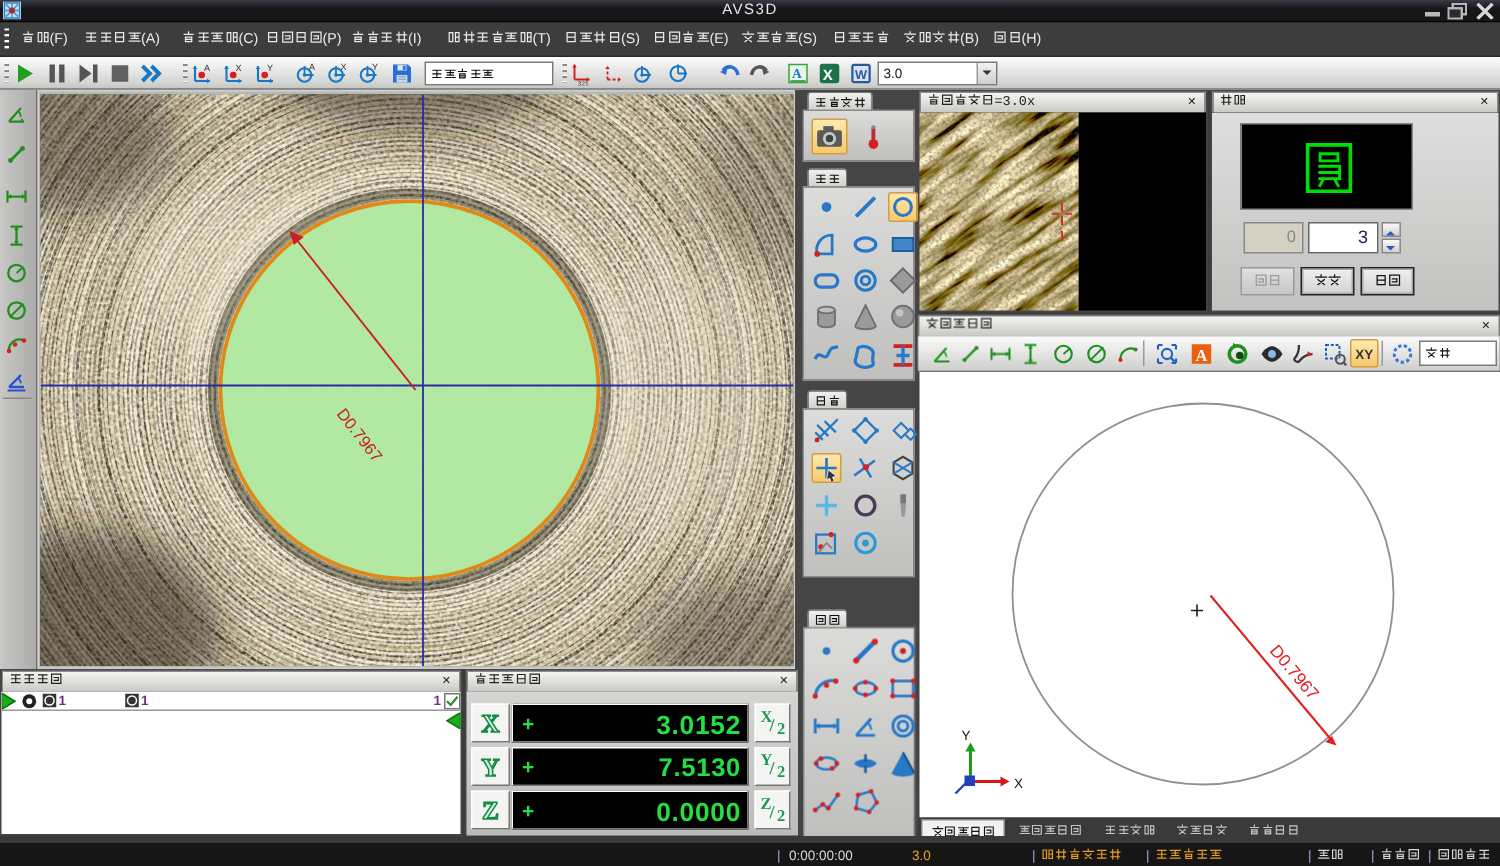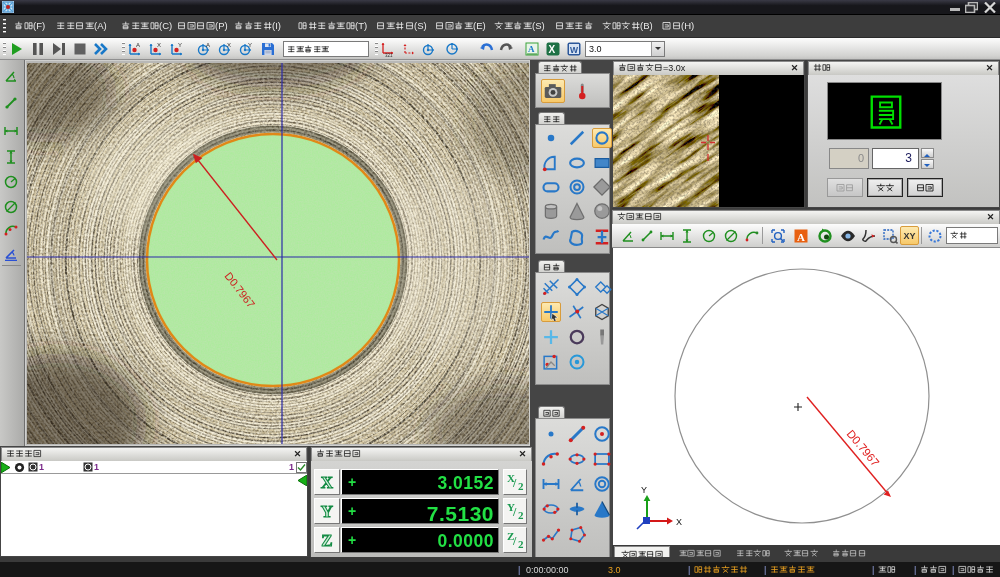--- a/index.html
+++ b/index.html
@@ -1,19 +1,19 @@
 <!DOCTYPE html>
 <html><head><meta charset="utf-8">
 <style>
 *{margin:0;padding:0;box-sizing:border-box}
 html,body{width:1000px;height:577px;overflow:hidden;background:#3c3c3c;
   font-family:"Liberation Sans",sans-serif;}
 .abs{position:absolute}
 .tbar{position:absolute;height:14px;background:linear-gradient(#f4f4f2,#c9c9c5);
-  border:1px solid #8a8a8a;border-bottom:none;font-size:9px;color:#222;line-height:13px;}
+  border:1px solid #8a8a8a;border-bottom:none;font-size:9px;color:#222;line-height:13px;font-family:Liberation Mono, monospace;}
 .tbar .x{position:absolute;right:3px;top:1px;width:11px;height:11px;color:#222;
   font-size:9px;line-height:11px;text-align:center;font-weight:bold}
 .panelbody{position:absolute;background:linear-gradient(#dcdcda,#bfbfbd);
   border:1px solid #8a8a8a;}
 .tab{position:absolute;height:13px;background:linear-gradient(#f0f0ee,#cfcfcc);
   border:1px solid #777;border-bottom:none;border-radius:3px 3px 0 0;
   font-size:8.5px;color:#111;line-height:12px;padding:0 4px;}
 .ck{white-space:nowrap}
 .ck svg{width:1em;height:1em;vertical-align:-0.12em}
 .ico{position:absolute;width:18px;height:18px}
@@ -30,20 +30,21 @@
   background:repeating-linear-gradient(#fff 0 1px,#888 1px 2px,transparent 2px 4px)}
 </style></head><body>
 
 <div class="abs" style="left:0;top:0;width:1000px;height:15px;background:linear-gradient(#3a3a46,#17171b 40%,#17171b);border-bottom:1px solid #000">
  <svg class="abs" style="left:2px;top:1px" width="12" height="12" viewBox="0 0 12 12">
   <rect x="0" y="0" width="12" height="12" fill="#cfe4f4"></rect>
   <rect x="1" y="1" width="10" height="10" fill="none" stroke="#2e7fc0"></rect>
   <path d="M2 2L10 10M10 2L2 10M6 1V11M1 6H11" stroke="#4aa0dc" stroke-width="1.2" fill="none"></path>
   <circle cx="6" cy="6" r="2" fill="#c02020"></circle>
  </svg>
+ <div class="abs" style="left:0;right:0;top:1px;text-align:center;color:#e8e8e8;font-size:10px;letter-spacing:1px">AVS3D</div>
  <div class="abs" style="right:40px;top:8px;width:10px;height:3px;background:#b8b8b8"></div>
  <svg class="abs" style="right:22px;top:2px" width="13" height="11" viewBox="0 0 13 11">
    <rect x="3.5" y="0.5" width="9" height="7" fill="none" stroke="#b8b8b8" stroke-width="1.6"></rect>
    <rect x="0.5" y="3.5" width="9" height="7" fill="#2a2a2e" stroke="#b8b8b8" stroke-width="1.6"></rect>
  </svg>
  <svg class="abs" style="right:4px;top:2px" width="12" height="11" viewBox="0 0 12 11">
    <path d="M1 0.5L11 10.5M11 0.5L1 10.5" stroke="#d8d8d8" stroke-width="2.2"></path>
  </svg>
 </div>
 <div class="abs" style="left:0;top:15px;width:1000px;height:23px;background:#3d3d3d;border-bottom:1px solid #2a2a2a">
@@ -1150,21 +1151,21 @@
      <div class="abs" style="left:3px;top:2px;font-family:'Liberation Serif',serif;font-weight:bold;font-size:11px;color:#1a9a50">X</div>
      <div class="abs" style="left:9px;top:6px;font-family:'Liberation Serif',serif;font-weight:bold;font-size:12px;color:#1a9a50">/</div>
      <div class="abs" style="left:14px;top:10px;font-family:'Liberation Serif',serif;font-weight:bold;font-size:11px;color:#1a9a50">2</div>
    </div>
 
    <div class="abs" style="left:3px;top:37px;width:26px;height:26px;background:#f4f4f2;border:1px solid #777;border-top-color:#fff;border-left-color:#fff">
      <div class="abs" style="left:0;right:0;top:3px;text-align:center;font-family:'Liberation Serif',serif;font-weight:bold;font-size:17px;color:#cdeed8;-webkit-text-stroke:1px #128a42">Y</div>
    </div>
    <div class="abs" style="left:30px;top:37px;width:158px;height:26px;background:#000;border:1px solid #777;border-top-color:#fff;border-left-color:#fff">
      <div class="abs" style="left:6px;top:4px;color:#22e044;font-size:14px;font-weight:bold">+</div>
-     <div class="abs" style="right:4px;top:3px;color:#22e044;font-size:21px;font-weight:bold;letter-spacing:0.5px">7.5130</div>
+     <div class="abs" style="right:4px;top:3px;color:#22e044;font-size:17px;font-weight:bold;letter-spacing:0.5px">7.5130</div>
    </div>
    <div class="abs" style="left:192px;top:37px;width:24px;height:26px;background:#f4f4f2;border:1px solid #777;border-top-color:#fff;border-left-color:#fff">
      <div class="abs" style="left:3px;top:2px;font-family:'Liberation Serif',serif;font-weight:bold;font-size:11px;color:#1a9a50">Y</div>
      <div class="abs" style="left:9px;top:6px;font-family:'Liberation Serif',serif;font-weight:bold;font-size:12px;color:#1a9a50">/</div>
      <div class="abs" style="left:14px;top:10px;font-family:'Liberation Serif',serif;font-weight:bold;font-size:11px;color:#1a9a50">2</div>
    </div>
 
    <div class="abs" style="left:3px;top:66px;width:26px;height:26px;background:#f4f4f2;border:1px solid #777;border-top-color:#fff;border-left-color:#fff">
      <div class="abs" style="left:0;right:0;top:3px;text-align:center;font-family:'Liberation Serif',serif;font-weight:bold;font-size:17px;color:#cdeed8;-webkit-text-stroke:1px #128a42">Z</div>
    </div>

